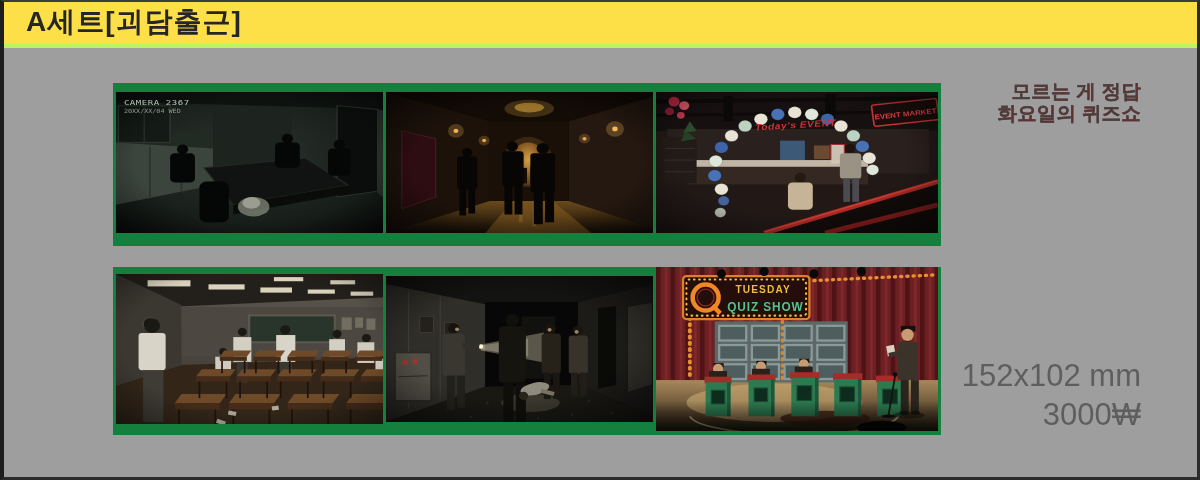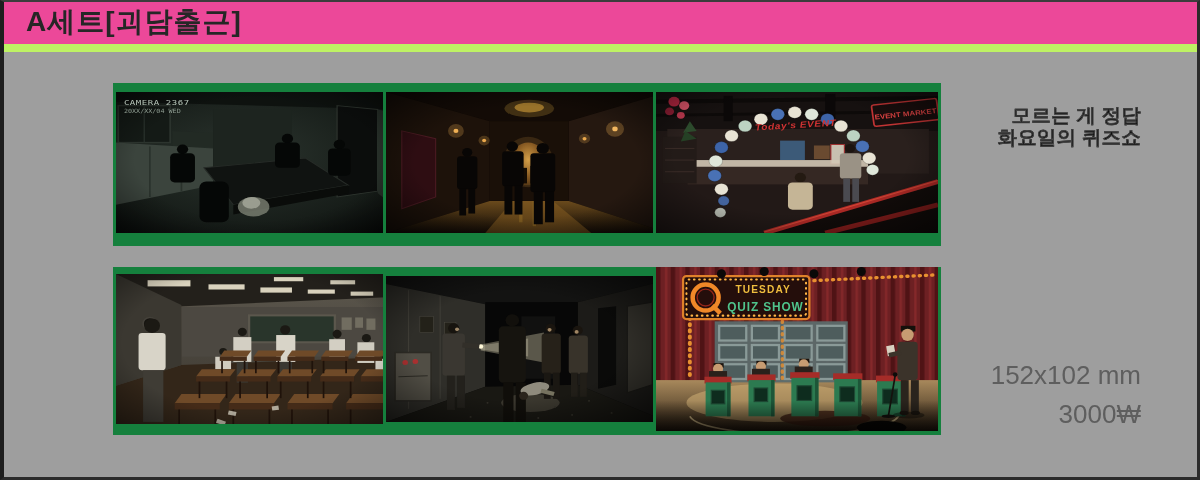--- a/index.html
+++ b/index.html
@@ -11,49 +11,49 @@
   .canvas{position:relative;width:1200px;height:480px;background:#9e9e9e;}
   
   .frame{
     position:absolute;inset:0;z-index:60;pointer-events:none;
     border-left:4px solid #1e1e1e;border-right:3px solid #2b2b2b;
     border-bottom:3px solid #2b2b2b;border-top:2px solid #3c3c3c;
   }
   
   .titlebar{
     position:absolute;top:0;left:0;right:0;height:44px;
-    background:#ec4899;border-bottom:8px solid #bef264;
+    background:#fde047;border-bottom:4px solid #bef264;
     display:flex;align-items:center;z-index:5;
   }
   .titlebar h1{
     margin:0 0 0 26px;font-size:28px;font-weight:bold;
     color:#262626;letter-spacing:1px;
   }
   
   .thumb{
     position:absolute;width:288px;background:#15803d;z-index:4;
   }
   .row1{top:83px;height:163px}
   .row2{top:267px;height:168px}
   .c1{left:113px}.c2{left:383px}.c3{left:653px}
   .photo{position:absolute;left:3px;right:3px;top:9px;bottom:13px;background:#050505;overflow:hidden;}
   .thumb.classroom .photo{top:7px;bottom:11px;}
   .thumb.quiz .photo{top:0;bottom:4px;}
   .photo svg{display:block;width:100%;height:100%;}
   
   .titles{
-    position:absolute;top:104px;right:59px;text-align:right;z-index:5;
-    color:#000000;font-size:19.5px;line-height:22.4px;font-weight:bold;
+    position:absolute;top:80px;right:59px;text-align:right;z-index:5;
+    color:#7f1d1d;font-size:19.5px;line-height:22.4px;font-weight:bold;
     letter-spacing:0.2px;
     -webkit-text-stroke:0.2px #454545;
   }
   .titles div{white-space:nowrap;}
   .product{
     position:absolute;top:356px;right:59px;text-align:right;z-index:5;
-    color:#5e5e5e;font-size:26px;line-height:39px;font-weight:normal;
+    color:#5e5e5e;font-size:31px;line-height:39px;font-weight:normal;
   }
   .product div{white-space:nowrap;}
 </style>
 </head>
 <body>
 
 <div class="canvas">
   <div class="frame"></div>
 
   <header class="titlebar">

